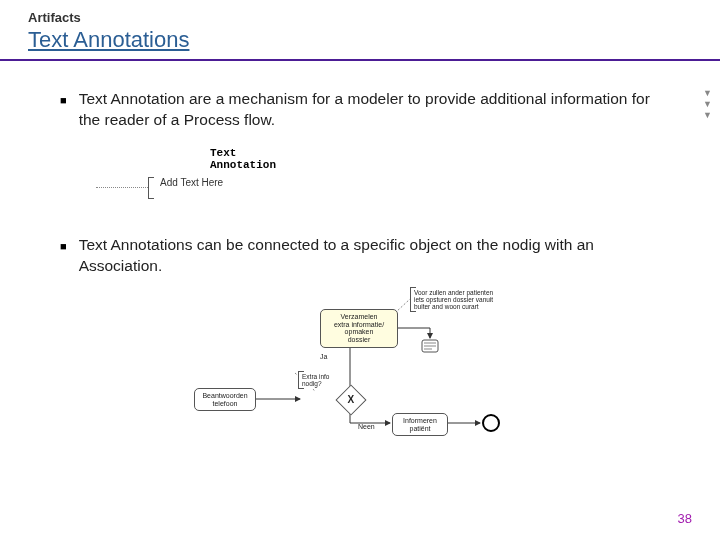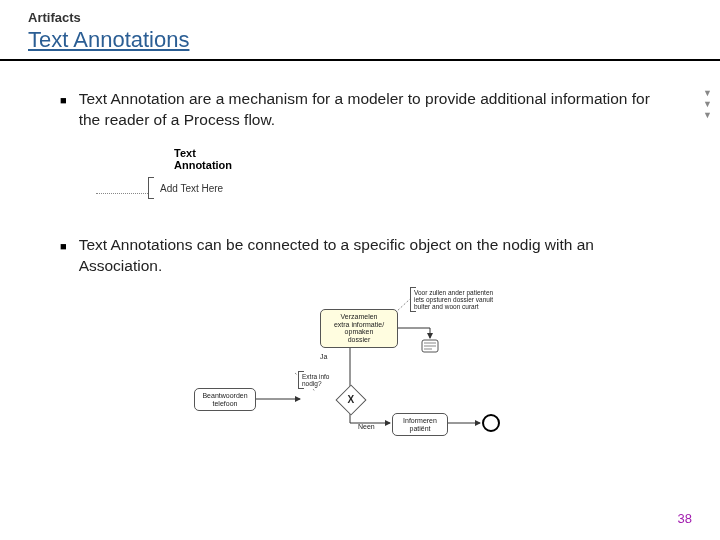--- a/index.html
+++ b/index.html
@@ -7,21 +7,21 @@
     width: 720px;
     height: 540px;
     background: #fff;
     font-family: Arial, Helvetica, sans-serif;
     color: #333;
     position: relative;
     overflow: hidden;
   }
   .header {
     padding: 10px 28px 6px 28px;
-    border-bottom: 2px solid #000000;
+    border-bottom: 2px solid #4c1d95;
   }
   .kicker {
     font-size: 13px;
     font-weight: bold;
     color: #333;
   }
   .title {
     font-size: 22px;
     color: #2b5e94;
     font-weight: normal;
@@ -46,26 +46,26 @@
     font-size: 11px;
   }
   .illus1 {
     margin: 4px 0 36px 36px;
     width: 170px;
   }
   .illus1 .label {
     font-size: 11px;
     font-weight: bold;
     color: #000;
-    margin-left: 78px;
+    margin-left: 114px;
     line-height: 1.1;
+    font-family: Liberation Mono, monospace;
   }
   .illus1 .row {
     display: flex;
-    align-items: center;
     margin-top: 6px;
   }
   .illus1 .dashline {
     width: 52px;
     border-top: 1px dotted #888;
     margin-top: 10px;
   }
   .illus1 .bracket {
     border-left: 1.5px solid #555;
     border-top: 1.5px solid #555;

